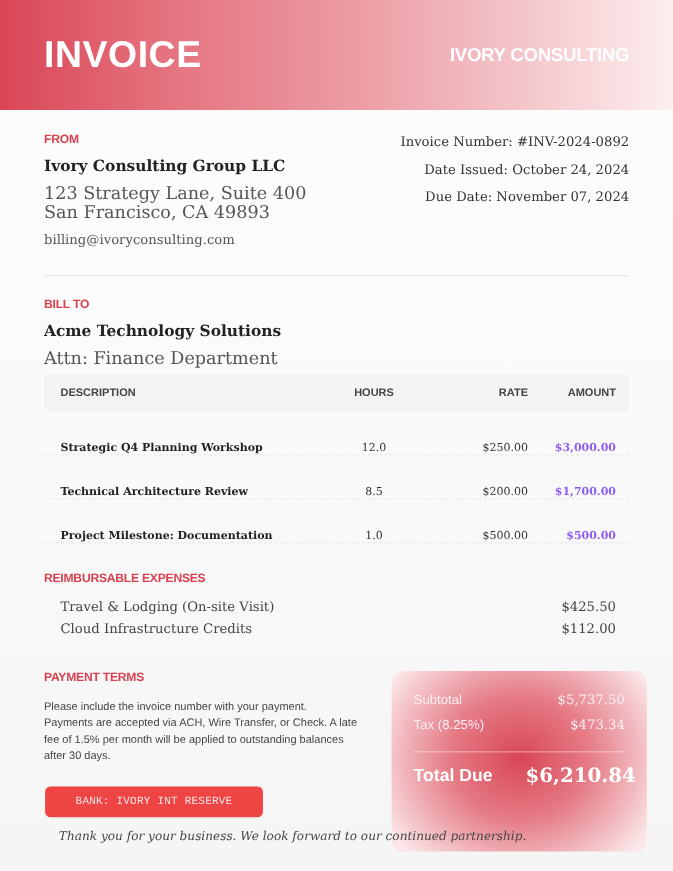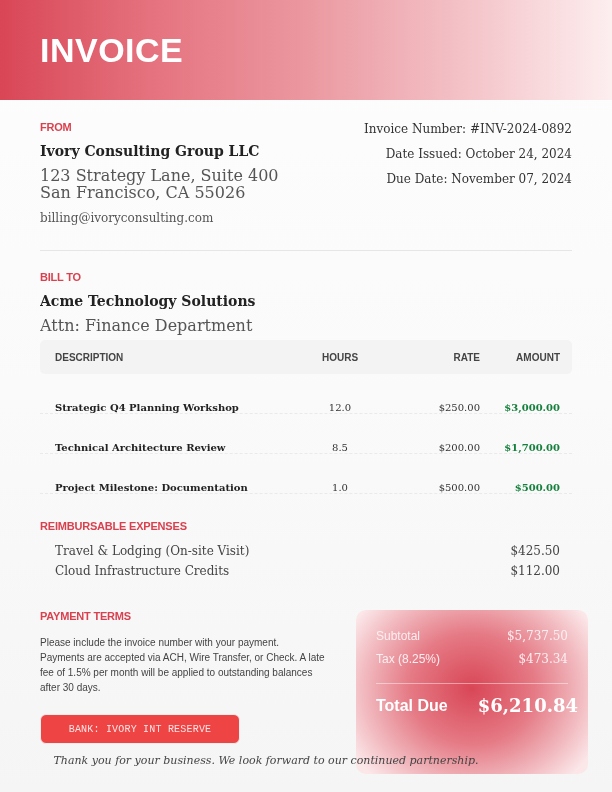--- a/index.html
+++ b/index.html
@@ -54,21 +54,21 @@
     }
     .col-desc { flex: 1; }
     .col-hours { width: 80px; text-align: center; }
     .col-rate { width: 100px; text-align: right; }
     .col-amt { width: 80px; text-align: right; }
     .trow {
       height: 40px; display: flex; align-items: flex-end; padding: 0 12px 0 15px;
       border-bottom: 1px dashed #eaeaea; font-size: 10px; color: #333;
     }
     .trow .col-desc { font-weight: bold; color: #222; }
-    .trow .col-amt { font-weight: bold; color: #15803d; }
+    .trow .col-amt { font-weight: bold; color: #8b5cf6; }
 
     .expenses { position: absolute; left: 40px; top: 520px; width: 532px; }
     .expenses .label { margin-bottom: 9px; }
     .exp-row {
       display: flex; justify-content: space-between; padding: 0 12px 0 15px;
       font-size: 12px; color: #444; line-height: 20px;
     }
 
     .terms { position: absolute; left: 40px; top: 610px; width: 285px; }
     .terms .label { margin-bottom: 13px; }
@@ -101,27 +101,28 @@
     .footer {
       position: absolute; left: 0; top: 754px; width: 532px; text-align: center;
       font-size: 11px; font-style: italic; color: #444;
     }
   </style>
 </head>
 <body>
 
 <div class="header">
   <div class="title sans">INVOICE</div>
+  <div class="brand sans">IVORY CONSULTING</div>
 </div>
 
 <div class="from">
   <div class="label sans">FROM</div>
   <div class="company serif">Ivory Consulting Group LLC</div>
   <div class="addr serif">123 Strategy Lane, Suite 400</div>
-  <div class="addr serif">San Francisco, CA 55026</div>
+  <div class="addr serif">San Francisco, CA 49893</div>
   <div class="email serif">billing@ivoryconsulting.com</div>
 </div>
 
 <div class="details">
   <div class="row serif">Invoice Number: #INV-2024-0892</div>
   <div class="row serif">Date Issued: October 24, 2024</div>
   <div class="row serif">Due Date: November 07, 2024</div>
 </div>
 
 <div class="divider"></div>

